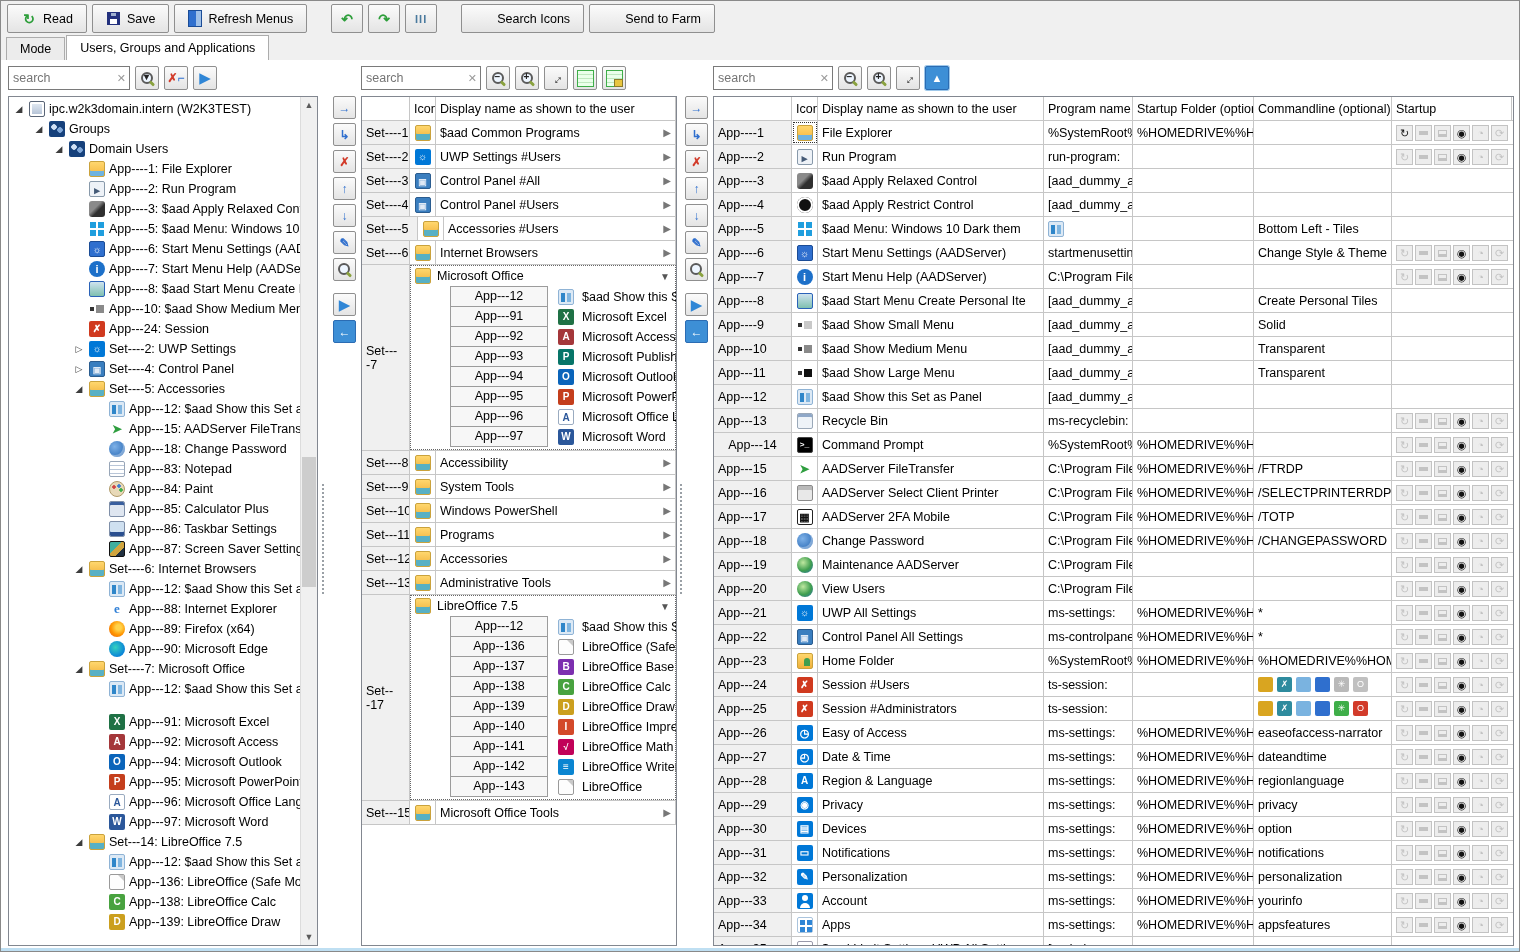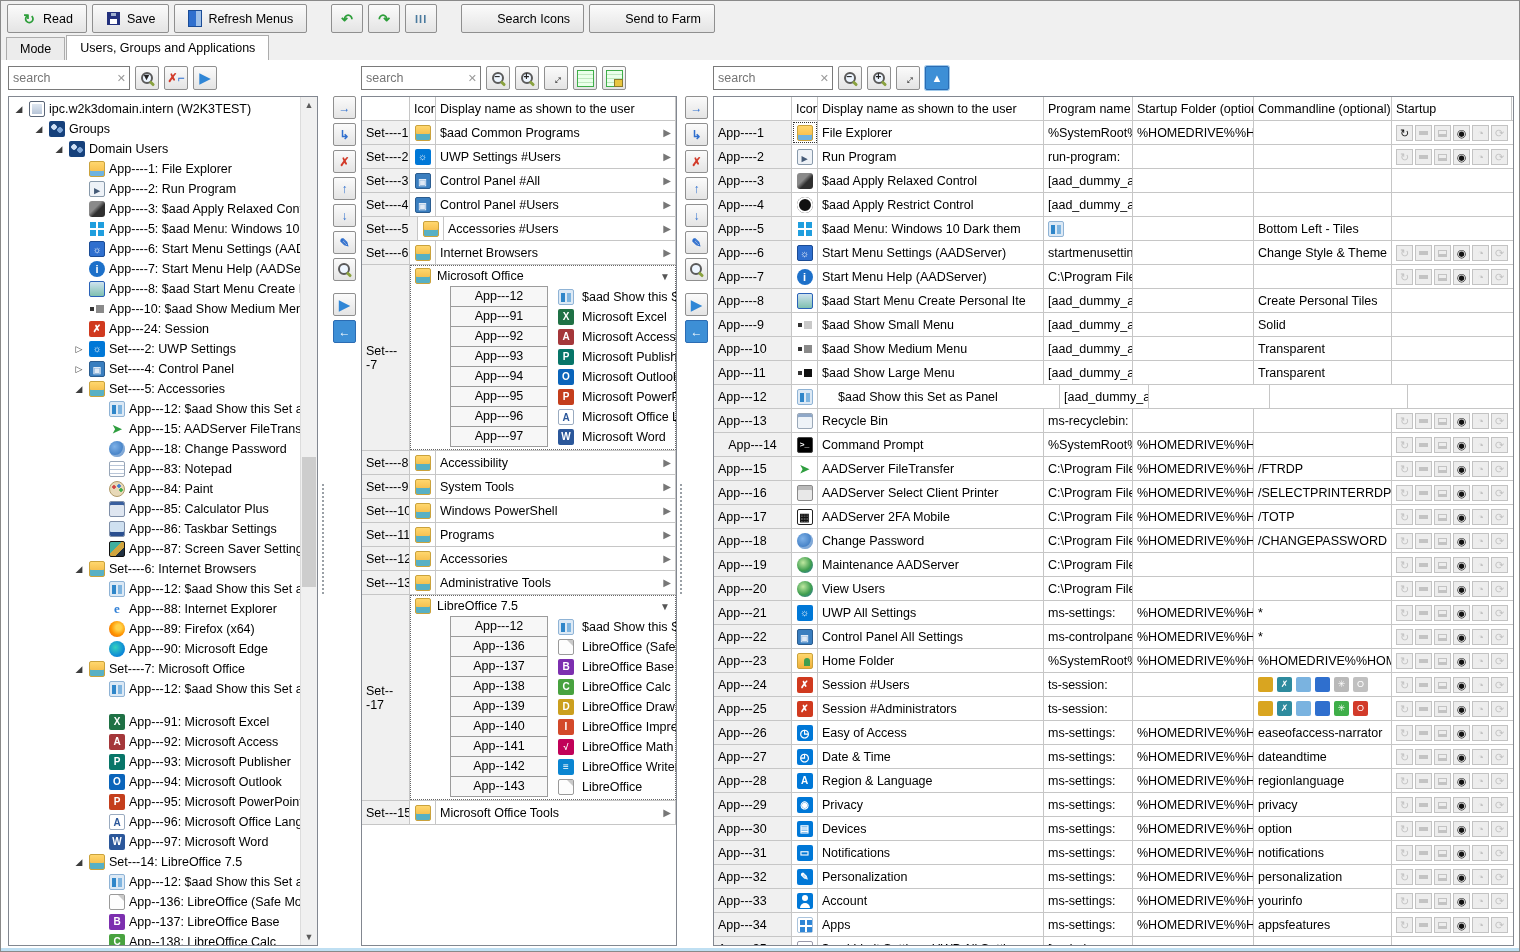--- a/index.html
+++ b/index.html
@@ -387,25 +387,20 @@
           <span class="ic ic-excel"></span>
           <span>App---91: Microsoft Excel</span>
         </div>
         <div class="tree-item" style="padding-left: 84px;">
           <span class="expander"></span>
           <span class="ic ic-access"></span>
           <span>App---92: Microsoft Access</span>
         </div>
         <div class="tree-item" style="padding-left: 84px;">
           <span class="expander"></span>
-          <span class="ic ic-publisher"></span>
-          <span>App---93: Microsoft Publisher</span>
-        </div>
-        <div class="tree-item" style="padding-left: 84px;">
-          <span class="expander"></span>
           <span class="ic ic-outlook"></span>
           <span>App---94: Microsoft Outlook</span>
         </div>
         <div class="tree-item" style="padding-left: 84px;">
           <span class="expander"></span>
           <span class="ic ic-powerpoint"></span>
           <span>App---95: Microsoft PowerPoint</span>
         </div>
         <div class="tree-item" style="padding-left: 84px;">
           <span class="expander"></span>
@@ -424,25 +419,20 @@
         </div>
         <div class="tree-item" style="padding-left: 84px;">
           <span class="expander"></span>
           <span class="ic ic-panel"></span>
           <span>App---12: $aad Show this Set as P</span>
         </div>
         <div class="tree-item" style="padding-left: 84px;">
           <span class="expander"></span>
           <span class="ic ic-lo-doc"></span>
           <span>App--136: LibreOffice (Safe Mode</span>
-        </div>
-        <div class="tree-item" style="padding-left: 84px;">
-          <span class="expander"></span>
-          <span class="ic ic-lo-base"></span>
-          <span>App--137: LibreOffice Base</span>
         </div>
         <div class="tree-item" style="padding-left: 84px;">
           <span class="expander"></span>
           <span class="ic ic-lo-calc"></span>
           <span>App--138: LibreOffice Calc</span>
         </div>
         <div class="tree-item" style="padding-left: 84px;">
           <span class="expander"></span>
           <span class="ic ic-lo-draw"></span>
           <span>App--139: LibreOffice Draw</span>
@@ -1153,21 +1143,21 @@
         </div>
         <div class="c" style="width: 120px; border-right: none;"></div>
       </div>
       <div class="r">
         <div class="c id" style="width: 78px;">
           <span>App---12</span>
         </div>
         <div class="c cic" style="width: 26px;">
           <span class="ic ic-panel"></span>
         </div>
-        <div class="c" style="width: 226px; margin-left: 16px;">
+        <div class="c" style="width: 226px;">
           <span>$aad Show this Set as Panel</span>
         </div>
         <div class="c" style="width: 89px;">
           <span>[aad_dummy_app]</span>
         </div>
         <div class="c" style="width: 121px;">
           <span></span>
         </div>
         <div class="c" style="width: 138px;">
           <span></span>

